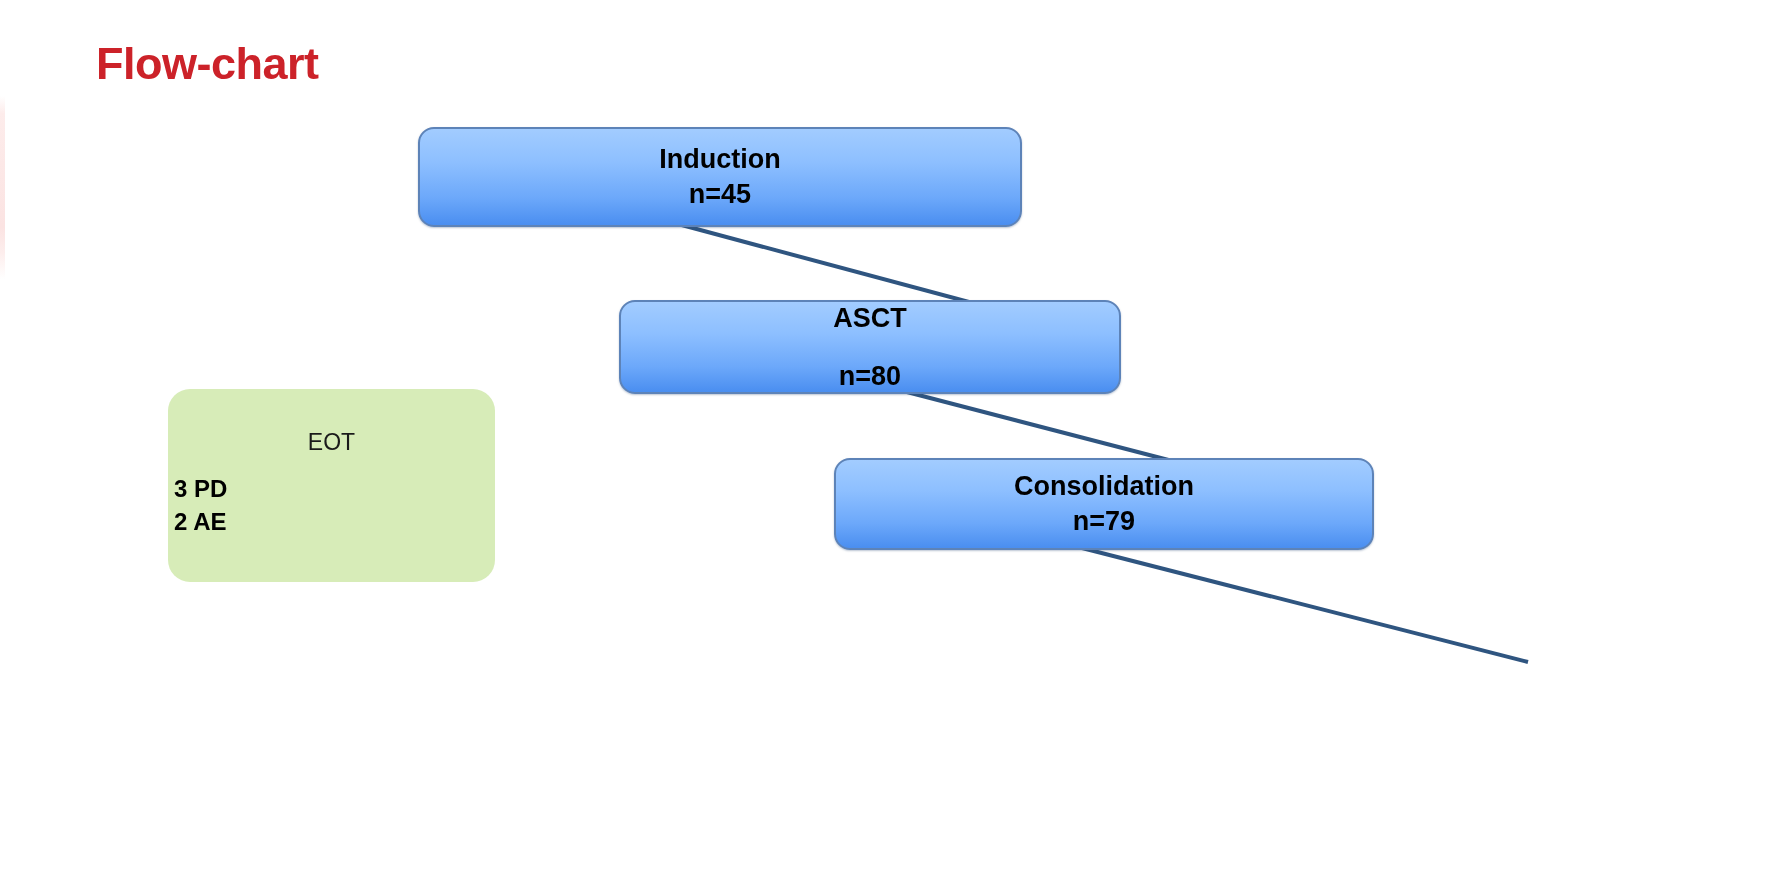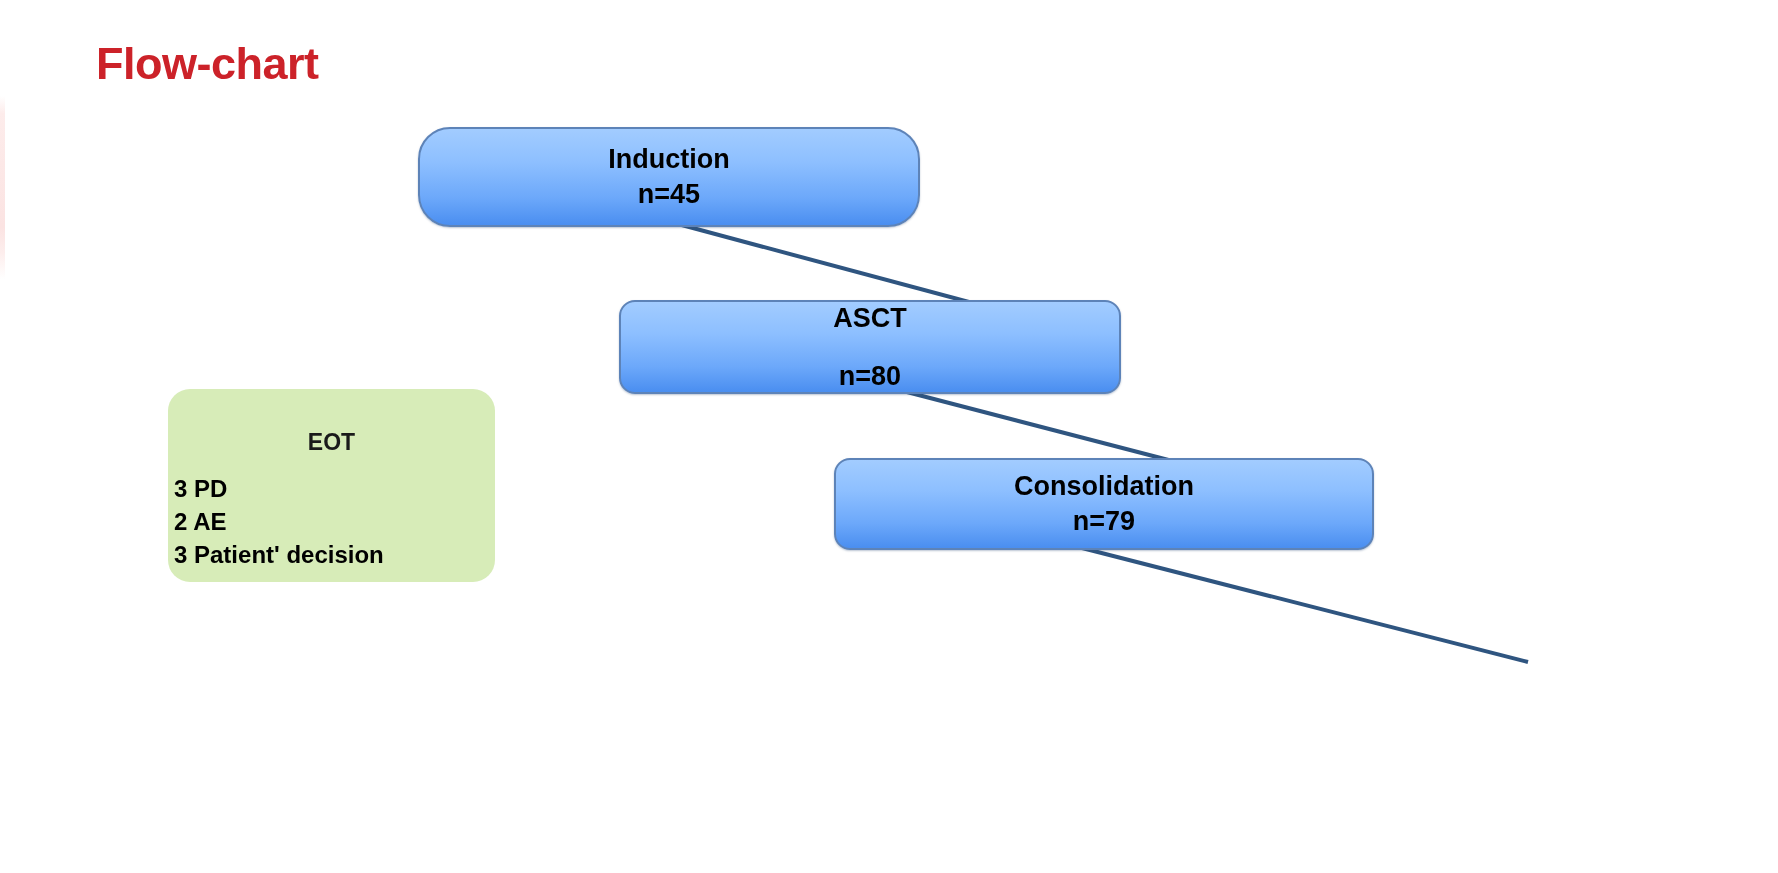--- a/index.html
+++ b/index.html
@@ -81,21 +81,21 @@
     height: 193px;
     box-sizing: border-box;
     border-radius: 22px;
     background: #d7ecb8;
     padding: 40px 0 0 0;
     color: #000000;
   }
   #eot-title {
     text-align: center;
     font-size: 23px;
-    font-weight: bold;
+    font-weight: normal;
     color: #1a1a1a;
     margin-bottom: 16px;
   }
   #eot-list {
     padding-left: 6px;
   }
   .eot-item {
     font-size: 24px;
     font-weight: bold;
     line-height: 1.38;
@@ -110,38 +110,37 @@
   <div id="left-edge-artifact"></div>
 
   <div id="slide-title">Flow-chart</div>
 
   <svg id="connectors" viewBox="0 0 1778 873" preserveAspectRatio="none">
     <line x1="678" y1="224" x2="1118" y2="342" stroke="#2f5580" stroke-width="4" stroke-linecap="butt"></line>
     <line x1="880" y1="385" x2="1330" y2="502" stroke="#2f5580" stroke-width="4" stroke-linecap="butt"></line>
     <line x1="1082" y1="548" x2="1528" y2="662" stroke="#2f5580" stroke-width="4" stroke-linecap="butt"></line>
   </svg>
 
-  <div class="flow-box" style="left:418px; top:127px; width:502px; height:100px;border-radius:32px;">
+  <div class="flow-box" style="left:418px; top:127px; width:604px; height:100px;">
     <div class="box-line">Induction</div>
     <div class="box-line">n=45</div>
   </div>
 
   <div class="flow-box" style="left:619px; top:300px; width:502px; height:94px;gap:23px;">
     <div class="box-line">ASCT</div>
     <div class="box-line">n=80</div>
   </div>
 
   <div class="flow-box" style="left:834px; top:458px; width:540px; height:92px;">
     <div class="box-line">Consolidation</div>
     <div class="box-line">n=79</div>
   </div>
 
 
   <div id="eot-box">
     <div id="eot-title">EOT</div>
     <div id="eot-list">
       <div class="eot-item">3 PD</div>
       <div class="eot-item">2 AE</div>
-      <div class="eot-item">3 Patient' decision</div>
     </div>
   </div>
 
 </div>
 
 </body></html>

